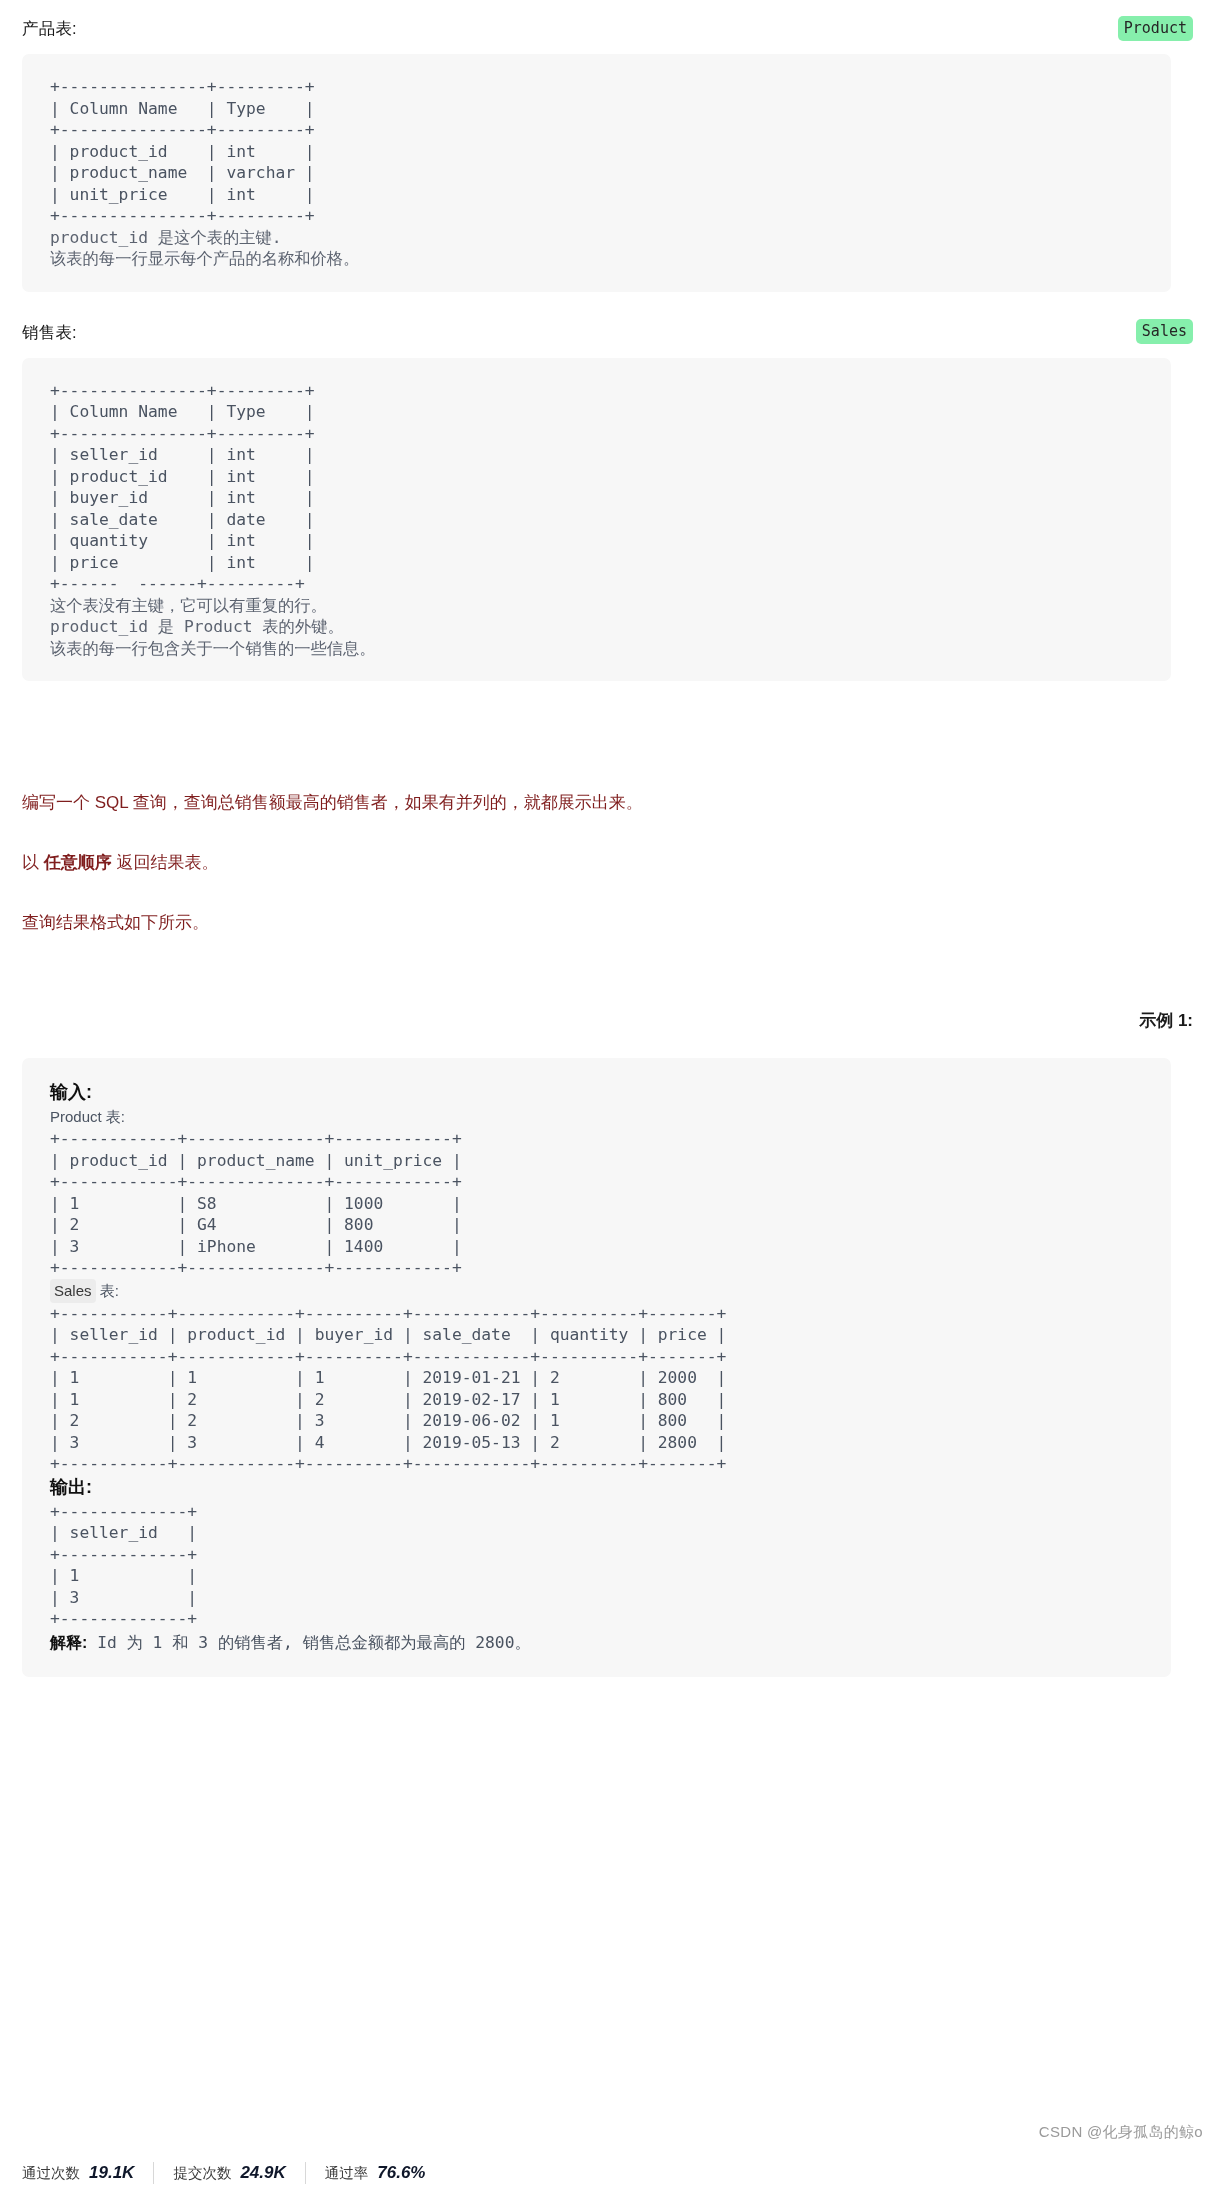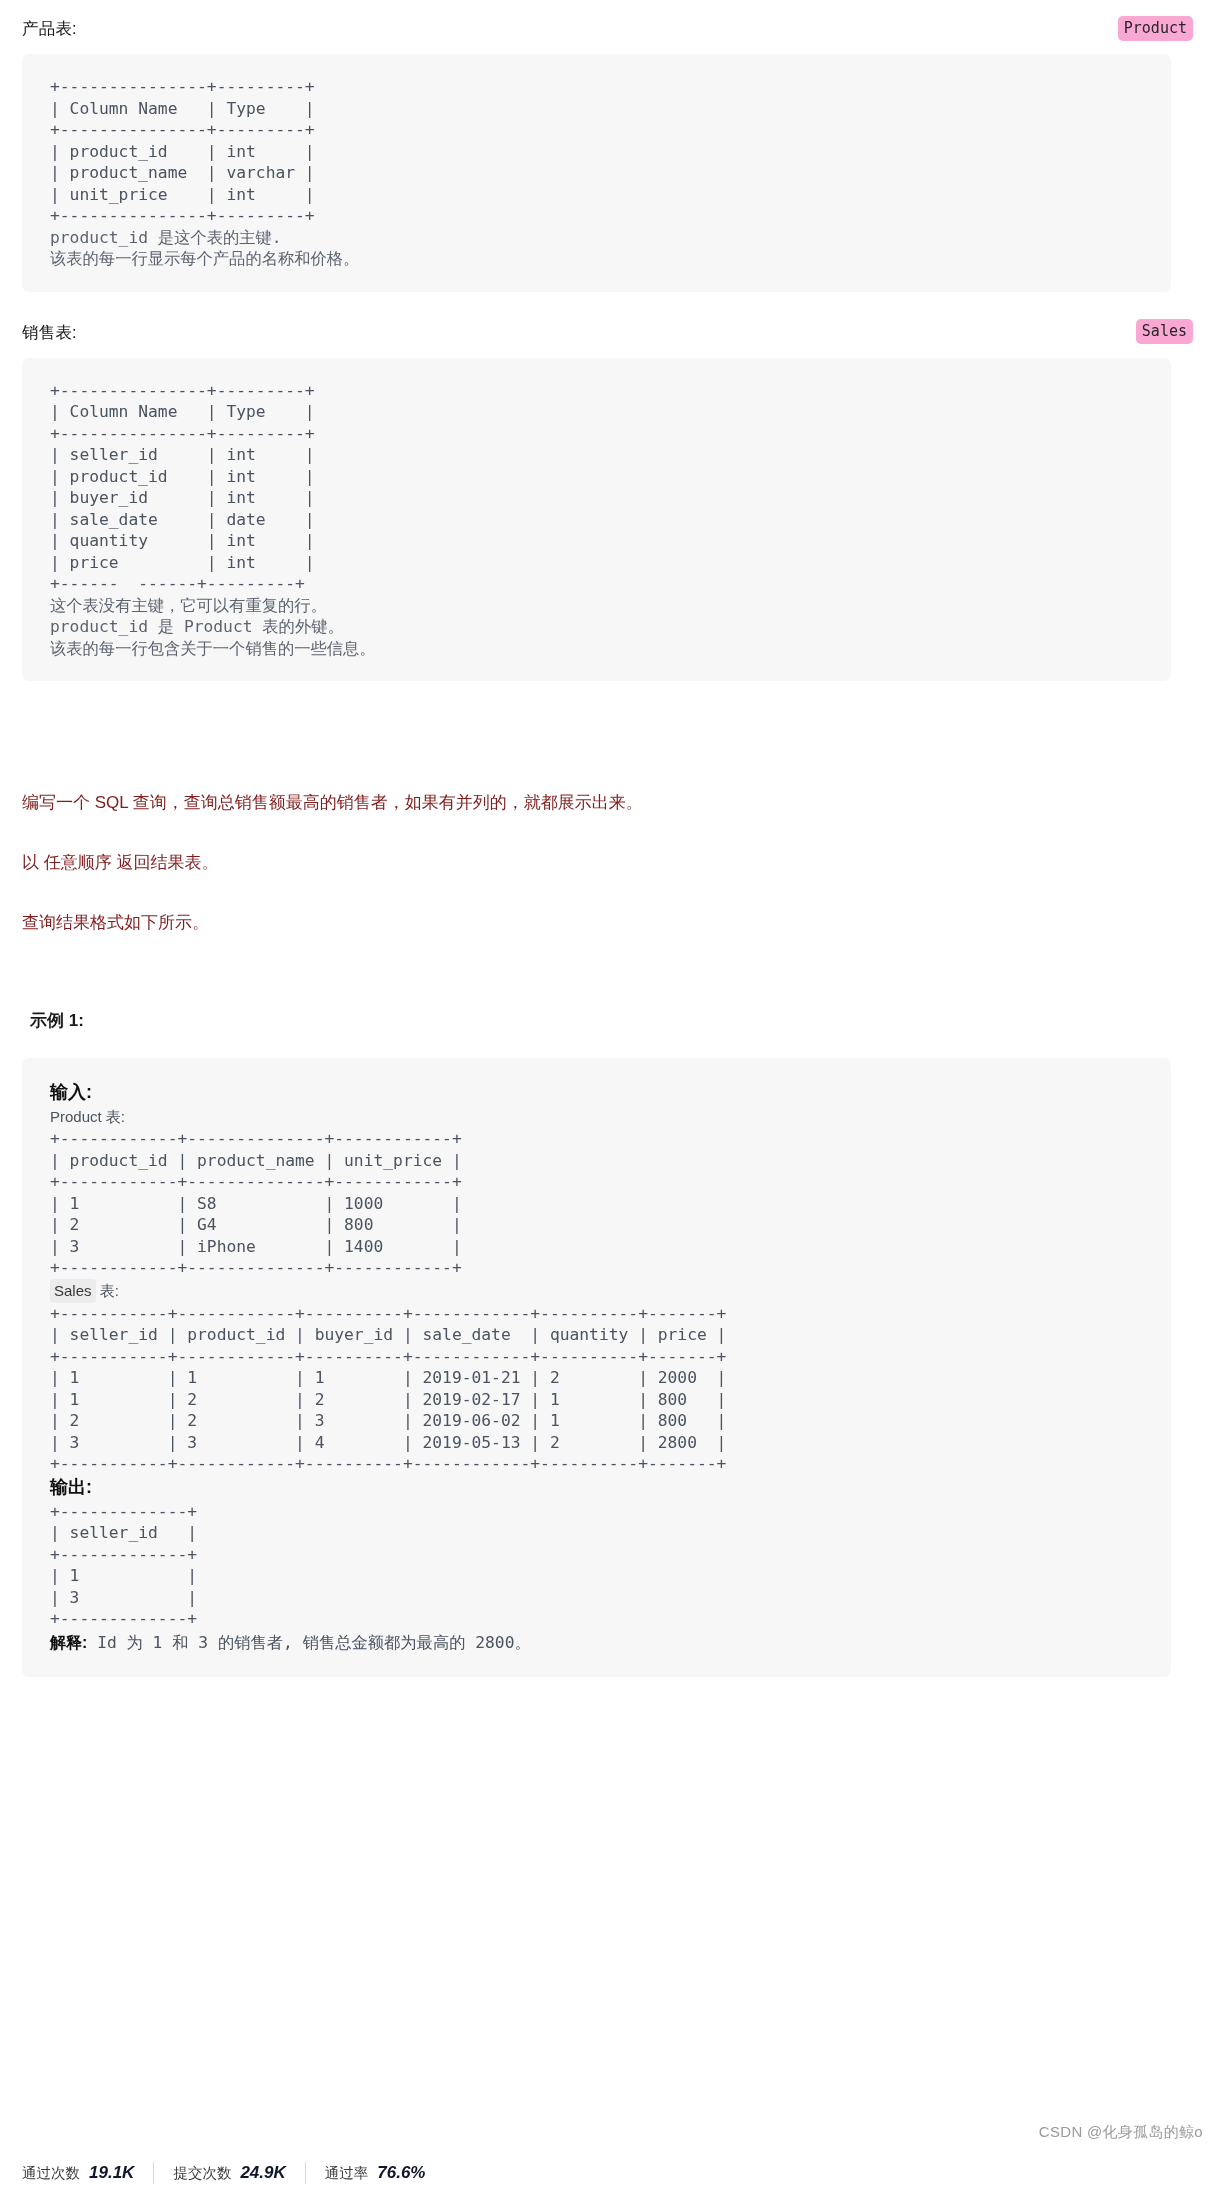--- a/index.html
+++ b/index.html
@@ -29,21 +29,21 @@
     margin: 6px 0 12px 0;
     display: flex;
     align-items: center;
     gap: 2px;
     justify-content: space-between;
   }
   .caption-line .lbl { letter-spacing: .2px; }
   .inline-code {
     font-family: "DejaVu Sans Mono", "Liberation Mono", monospace;
     font-size: 15px;
-    background: #f9a8d4;
+    background: #86efac;
     border-radius: 5px;
     padding: 3px 6px;
     color: #262626;
     margin-left: 20px;
     white-space: pre;
     line-height: 19px;
   }
 
   
   .code-block {
@@ -69,27 +69,28 @@
   .spacer-lg { height: 74px; }
   .spacer-md { height: 40px; }
 
   
   .prose {
     font-size: 17px;
     line-height: 28px;
     color: #7f1d1d;
     margin: 8px 0 32px 0;
   }
-  .prose b { font-weight: normal; }
+  .prose b { font-weight: bold; }
 
   .example-title {
     font-size: 17px;
     font-weight: bold;
     color: #1a1a1a;
     margin: 0 0 26px 8px;
+    text-align: right;
   }
 
   
   .ex-head {
     font-family: "Liberation Sans", sans-serif;
     font-weight: bold;
     font-size: 18px;
     line-height: 24px;
     color: #101010;
     margin: 0 0 2px 0;

